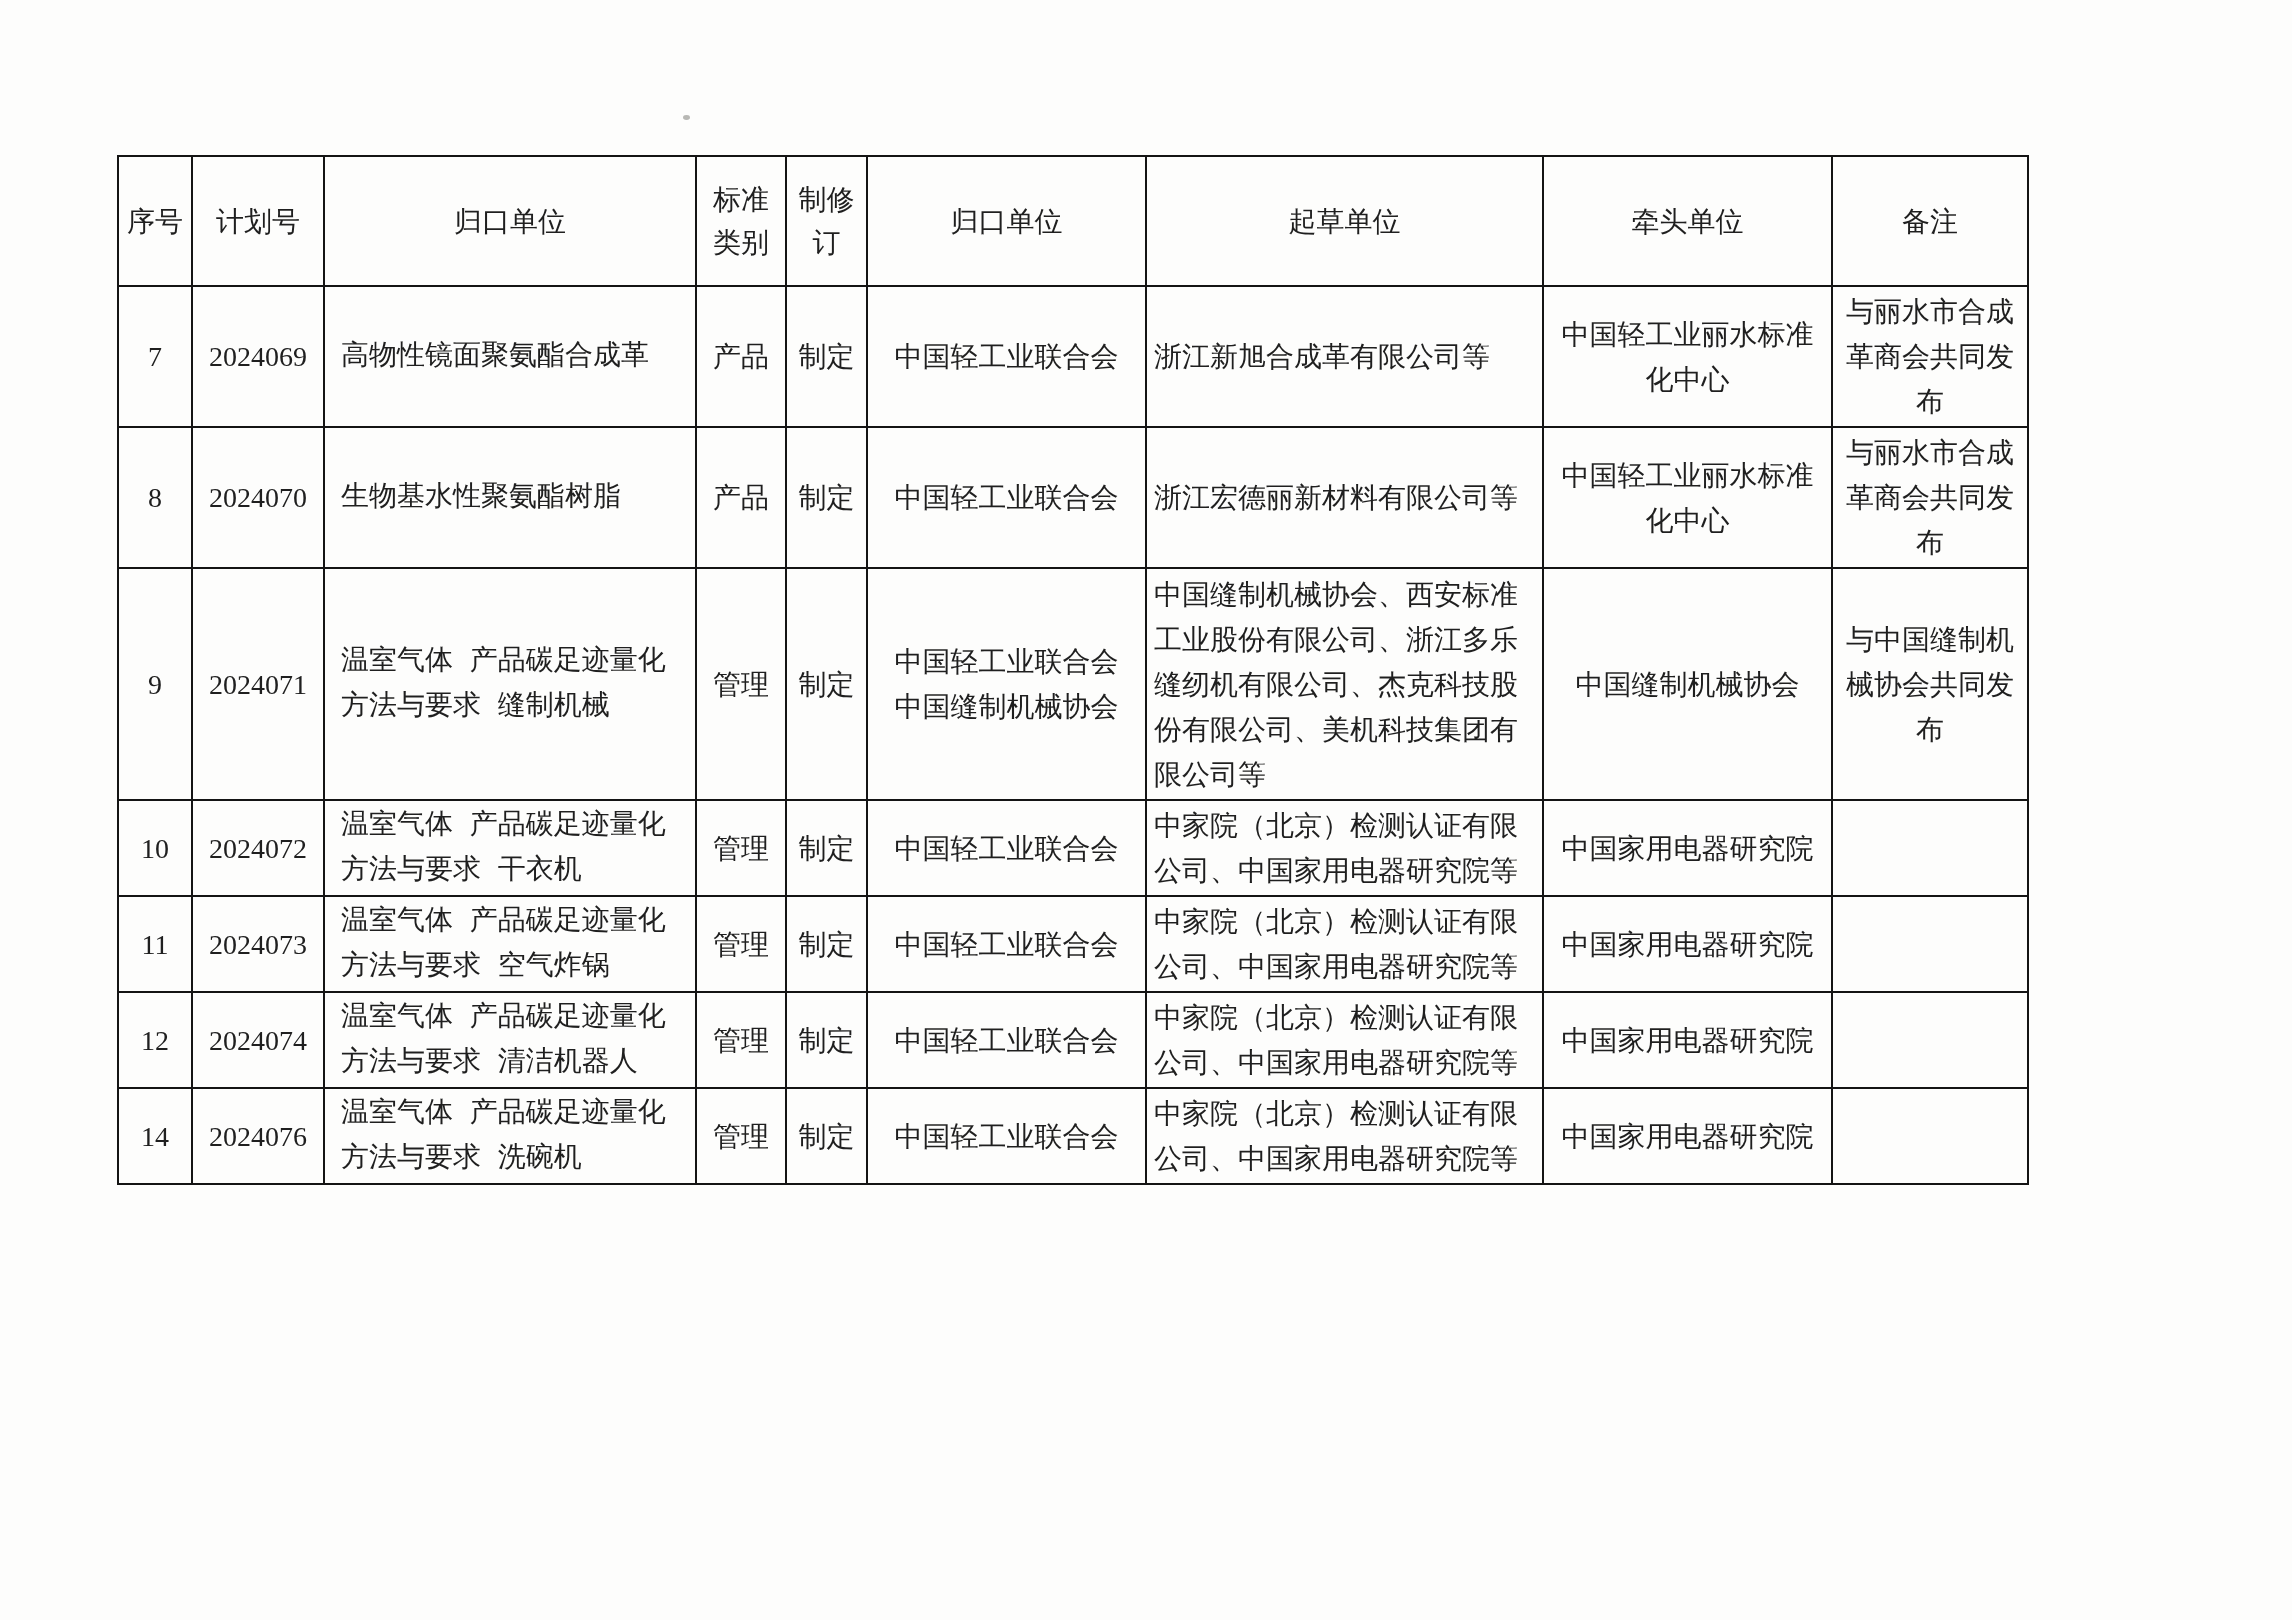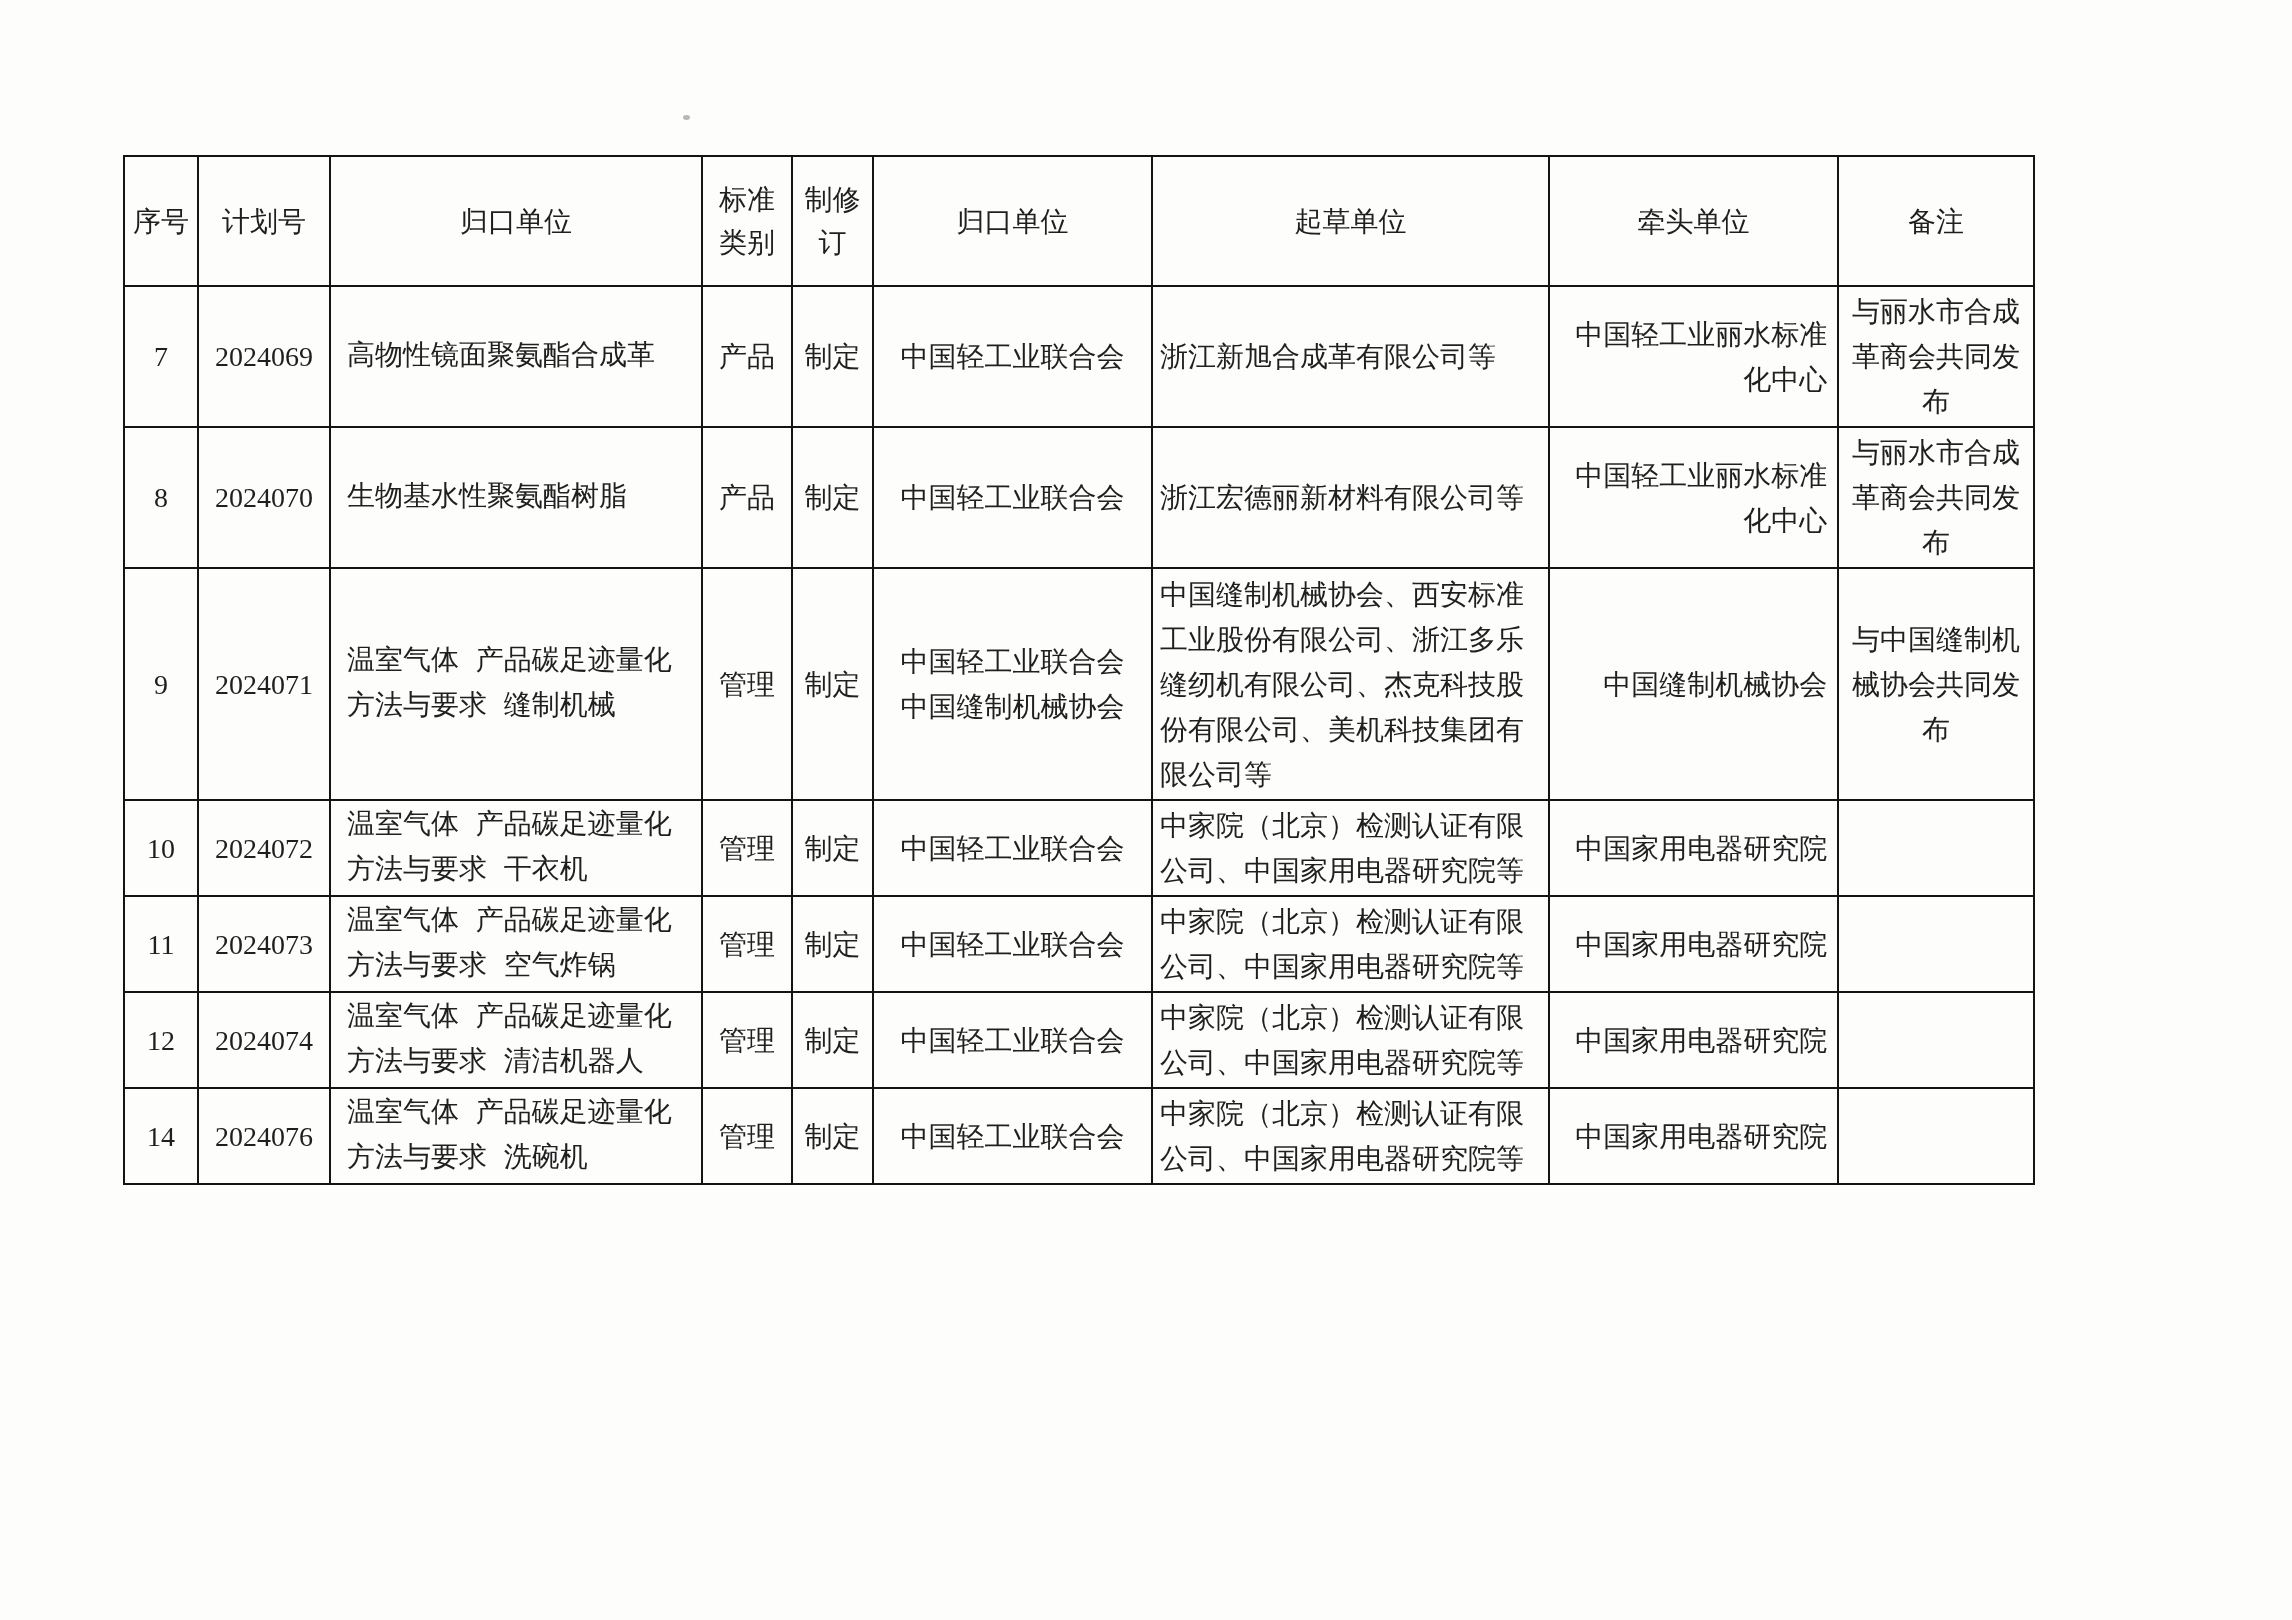--- a/index.html
+++ b/index.html
@@ -21,21 +21,21 @@
     left: 683px;
     top: 115px;
     width: 6.9px;
     height: 4.9px;
     background: #9a9a96;
     border-radius: 50%;
     opacity: 0.7;
   }
   table.standards-table {
     position: absolute;
-    left: 123px;
+    left: 117px;
     top: 155px;
     width: 1911px;
     border-collapse: collapse;
     table-layout: fixed;
     border: 2.9px solid #141414;
     font-size: 28px;
     line-height: 45px;
   }
   th, td {
     border: 2px solid #141414;
@@ -45,21 +45,21 @@
     overflow: hidden;
   }
   thead tr { height: 130px; }
   tbody tr { height: 96px; }
   tbody tr.tall { height: 232px; }
   th { text-align: center; line-height: 43px; }
   .c-seq, .c-plan, .c-cat, .c-type { text-align: center; padding: 2px 3.9px; }
   .c-name   { text-align: left; padding: 2px 16px; font-family: Liberation Mono, monospace; }
   .c-centr  { text-align: center; white-space: pre-line; padding: 2px 3.9px; margin-left: 24px; }
   .c-draft  { text-align: left; padding: 2px 6.9px; }
-  .c-lead   { text-align: right; padding: 2px 9.8px; margin-left: 43px; }
+  .c-lead   { text-align: center; padding: 2px 9.8px; margin-left: 43px; }
   .c-remark { text-align: center; padding: 2px 7.8px; }
 </style>
 </head>
 <body>
 
 <div class="page">
   <div class="speck"></div>
 
   <table class="standards-table">
     <colgroup>

